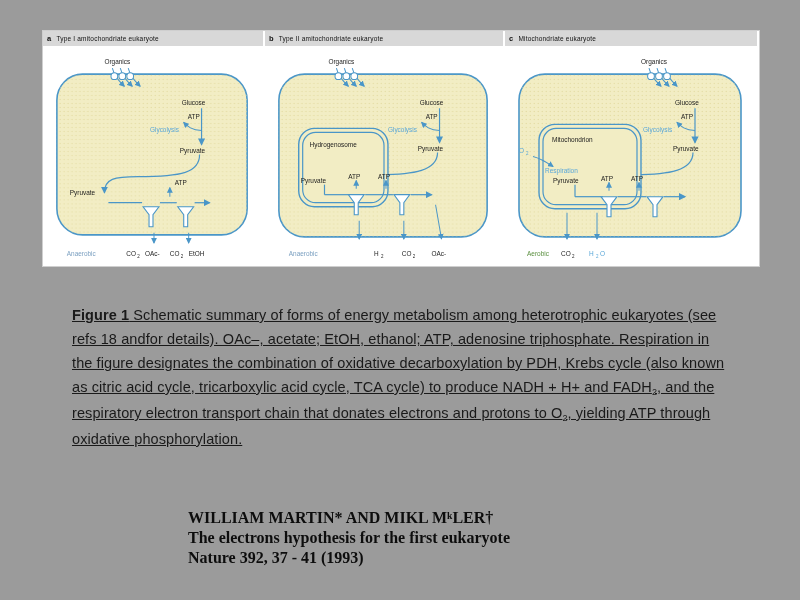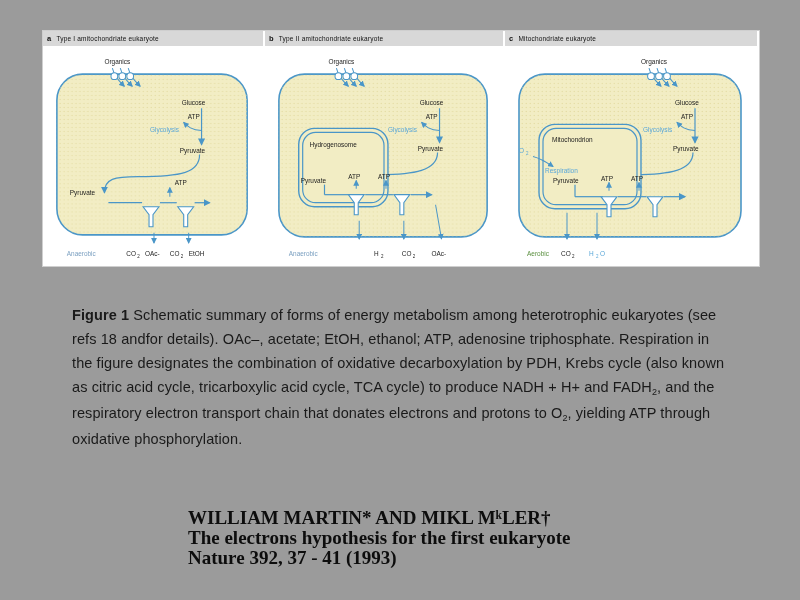--- a/index.html
+++ b/index.html
@@ -69,34 +69,35 @@
   
   #caption {
     position: absolute;
     left: 72px;
     top: 303px;
     width: 660px;
     font-size: 14.5px;
     line-height: 24px;
     color: #1a1a1a;
     letter-spacing: 0.1px;
+    text-decoration: underline;
   }
   #caption .fig-label {
     font-weight: bold;
   }
   sub { font-size: 9px; vertical-align: baseline; position: relative; top: 3px; }
 
   
   #citation {
     position: absolute;
     left: 188px;
     top: 508px;
     width: 520px;
     font-family: "Liberation Serif", serif;
-    font-size: 19px;
+    font-size: 16px;
     line-height: 20px;
     color: #0d0d0d;
   }
   #citation .line {
     font-weight: bold;
   }
 </style>
 </head>
 <body>
 

